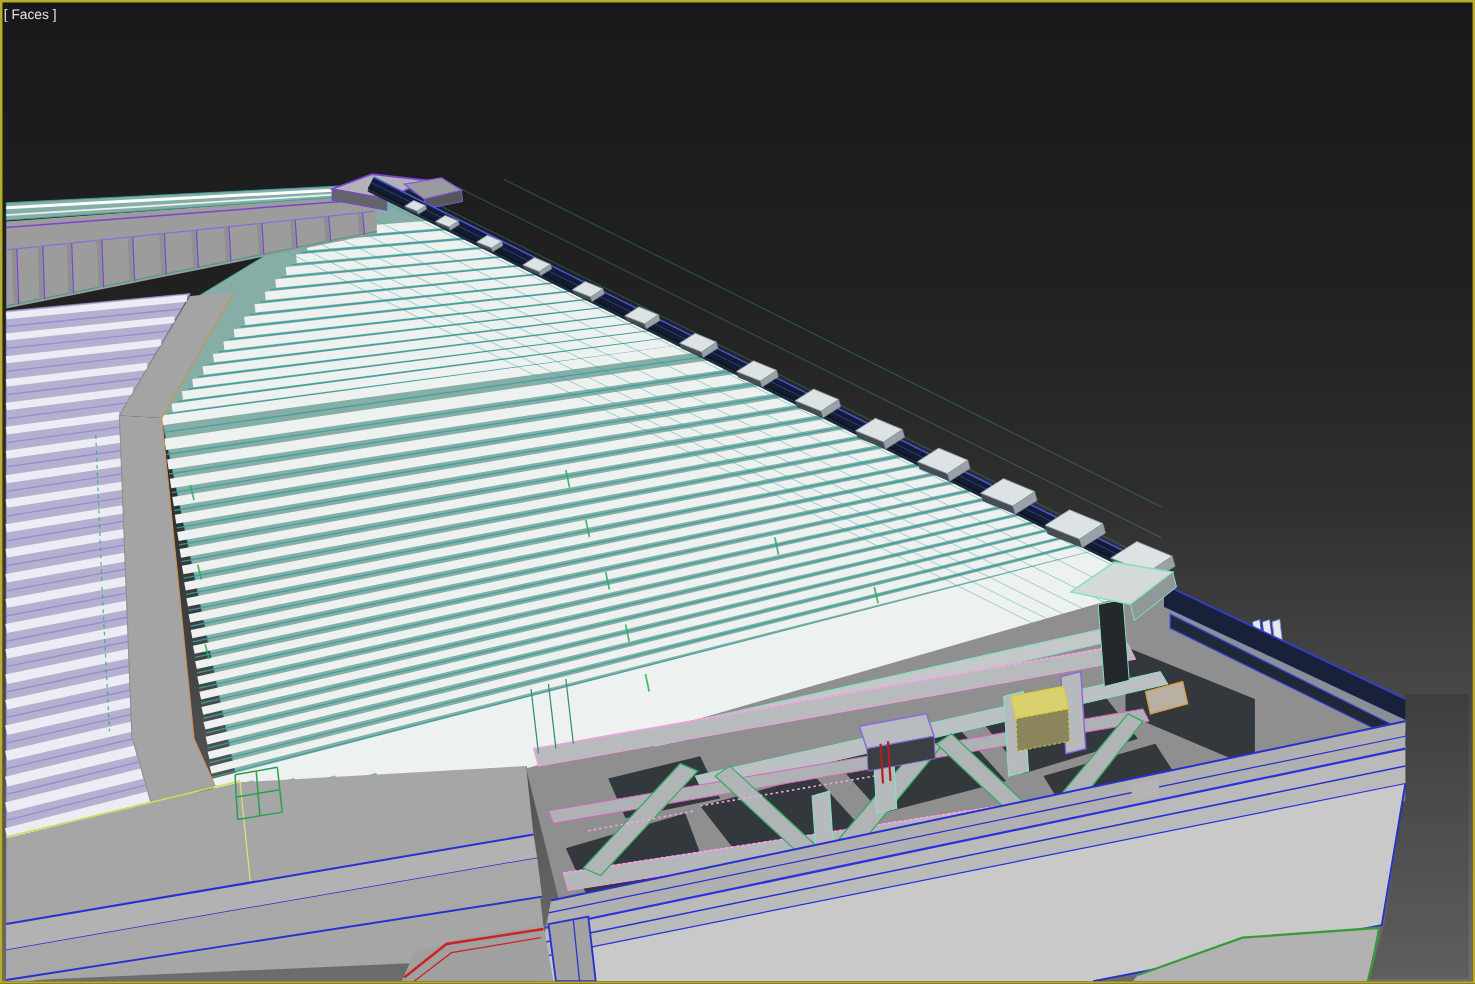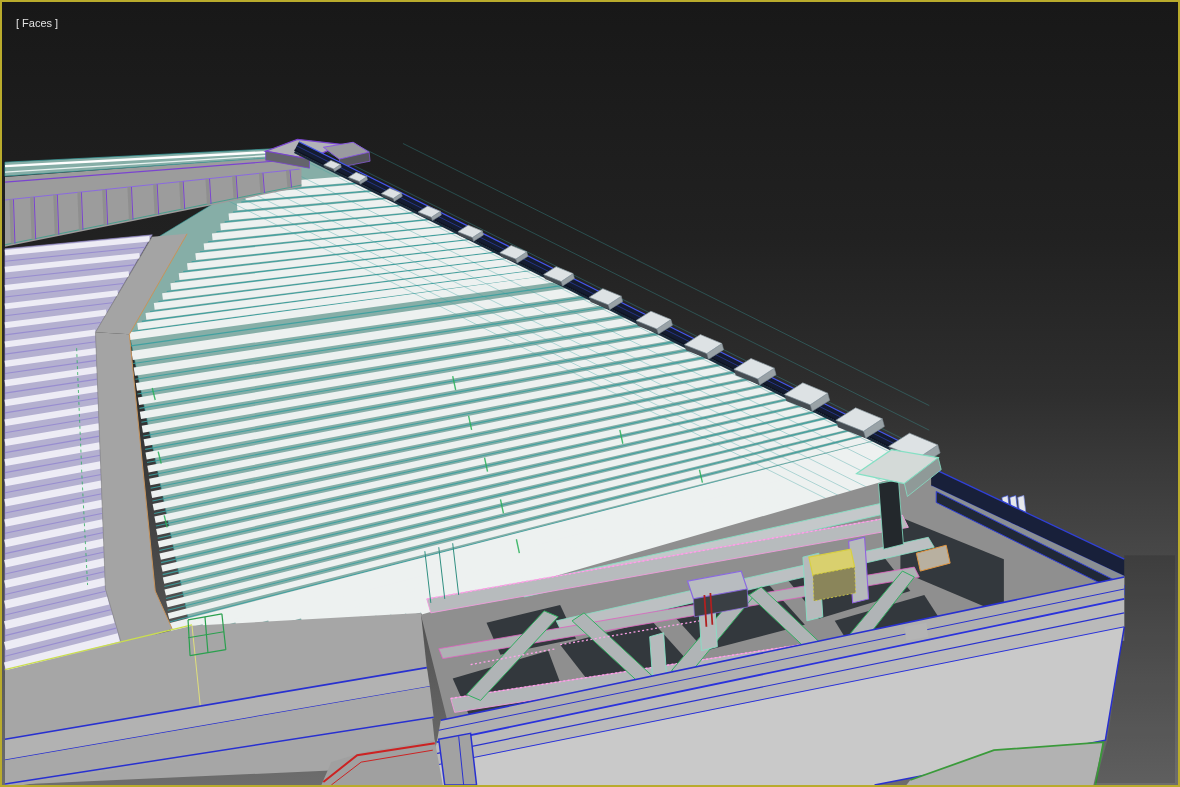--- a/index.html
+++ b/index.html
@@ -2,25 +2,24 @@
 <html style="--border-col: #b9ab2c; --bg-top: #181818; --bg-mid: #2e2e2e; --bg-bottom: #6d6d6d; --label-col: #e2e2e2;"><head>
 <meta charset="utf-8">
 <style>
   html,body{margin:0;padding:0;width:1180px;height:787px;overflow:hidden;background:#000;}
   .viewport{
     position:absolute;inset:0;box-sizing:border-box;
     border:2px solid var(--border-col,#b9ab2c);
     background:linear-gradient(180deg,var(--bg-top,#181818) 0%,#212121 30%,var(--bg-mid,#2e2e2e) 50%,#484848 71%,#5e5e5e 88%,var(--bg-bottom,#6d6d6d) 100%);
   }
   .vp-label{
-    position:absolute;top:15px;left:1px;z-index:5;
+    position:absolute;top:4px;left:1px;z-index:5;
     font:11px "Liberation Sans",sans-serif;
     color:var(--label-col,#e2e2e2);
     white-space:pre;
-    padding-left:13px;
   }
   svg#scene{position:absolute;inset:0;width:100%;height:100%;}
 </style>
 </head>
 <body>
 
 <div class="viewport">
   <div class="vp-label">[ Faces ]</div>
   <svg id="scene" viewBox="0 0 1180 787" aria-label="3d scene">
       <g>

